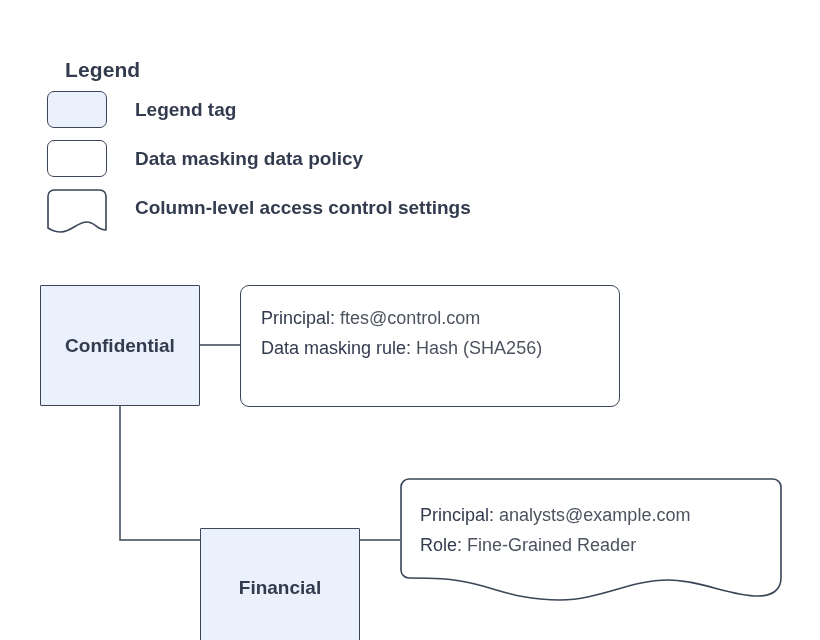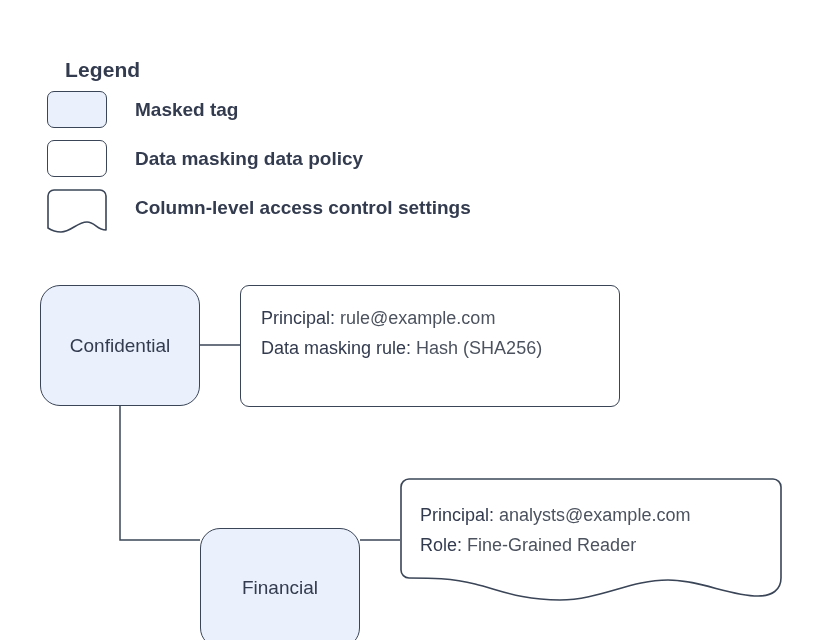--- a/index.html
+++ b/index.html
@@ -73,26 +73,26 @@
     background: #eaf1fc;
   }
   .swatch-wave svg { display: block; }
 
   
   .node {
     position: absolute;
     box-sizing: border-box;
     background: #eaf1fc;
     border: 1.6px solid #3a4557;
-    border-radius: 20px;
+    border-radius: 1px;
     display: flex;
     align-items: center;
     justify-content: center;
     font-size: 19px;
-    font-weight: normal;
+    font-weight: bold;
     color: #333b4f;
   }
   #node-confidential {
     left: 40px;
     top: 285px;
     width: 160px;
     height: 121px;
   }
   #node-financial {
     left: 200px;
@@ -159,21 +159,21 @@
 
 <div class="canvas">
 
   <div class="legend">
     <div class="legend-title">Legend</div>
 
     <div class="legend-row">
       <div class="legend-swatch">
         <div class="swatch-box filled"></div>
       </div>
-      <div class="legend-label">Masked tag</div>
+      <div class="legend-label">Legend tag</div>
     </div>
 
     <div class="legend-row">
       <div class="legend-swatch">
         <div class="swatch-box"></div>
       </div>
       <div class="legend-label">Data masking data policy</div>
     </div>
 
     <div class="legend-row">
@@ -200,21 +200,21 @@
   </svg>
 
   <div class="node" id="node-confidential">Confidential</div>
 
   <div class="node" id="node-financial">Financial</div>
 
   <div class="card" id="card-masking">
     <div class="card-text">
       <div>
         <span class="k">Principal:</span>
-        <span>rule@example.com</span>
+        <span>ftes@control.com</span>
       </div>
       <div>
         <span class="k">Data masking rule:</span>
         <span>Hash (SHA256)</span>
       </div>
     </div>
   </div>
 
   <div id="card-access">
     <svg width="382" height="125" viewBox="0 0 382 125" fill="none" xmlns="http://www.w3.org/2000/svg">

